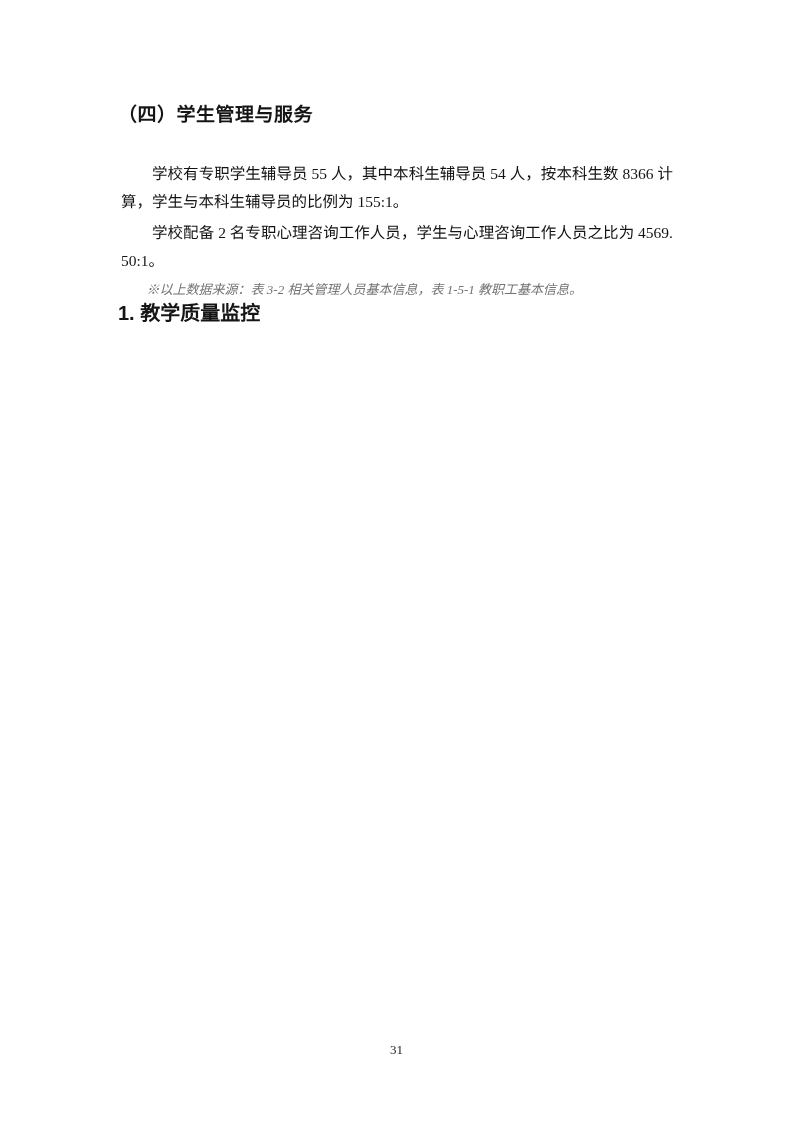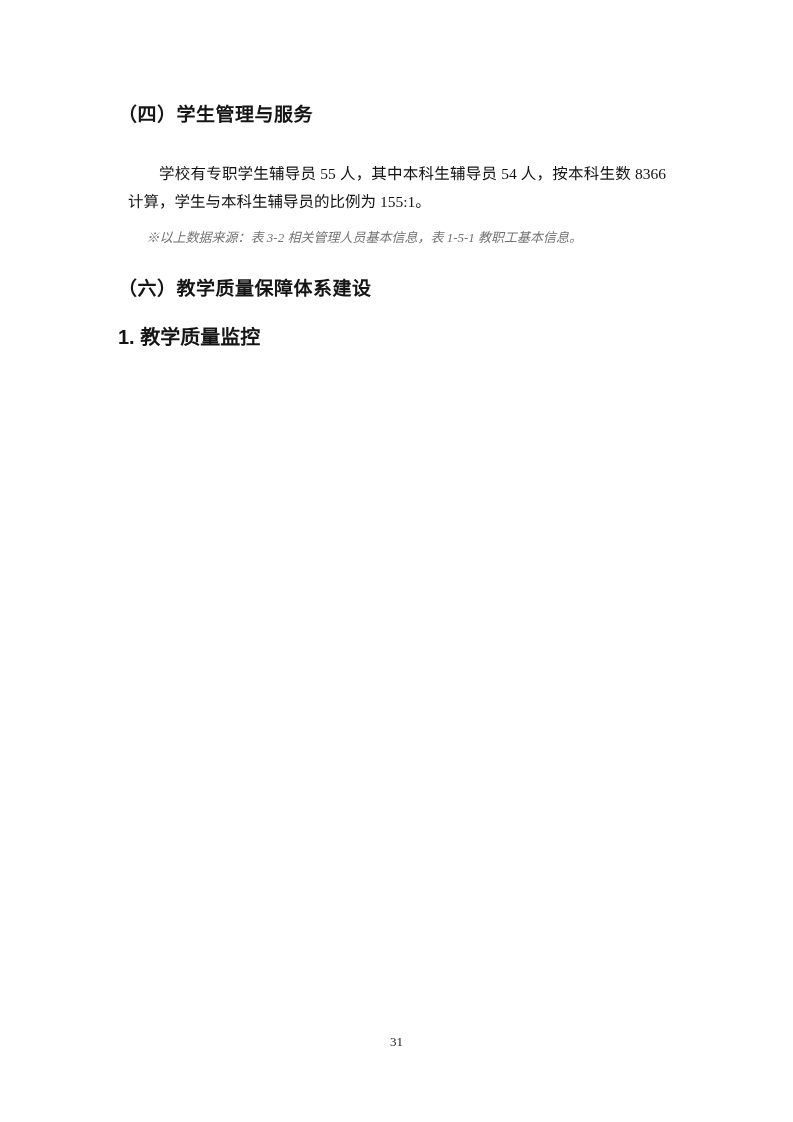--- a/index.html
+++ b/index.html
@@ -44,66 +44,66 @@
       font-weight: 700;
       font-size: 20px;
       line-height: 22px;
       margin: 0;
       color: #151515;
     }
     p.body-para {
       font-family: "Liberation Serif", "DejaVu Serif", serif;
       font-size: 15.5px;
       line-height: 28px;
-      margin: 10px;
+      margin: 3px;
       text-align: justify;
       text-justify: inter-ideograph;
       text-indent: 2em;
       word-break: break-all;
       color: #131313;
     }
     p.body-para.spaced {
       margin-top: 9px;
     }
     p.source-note {
       font-family: "Liberation Serif", "DejaVu Serif", serif;
       font-style: italic;
       font-size: 13px;
       line-height: 24px;
       margin: 0;
       text-indent: 2.2em;
       color: #737373;
     }
     .page-number {
       position: absolute;
-      bottom: 72px;
+      bottom: 64px;
       left: 0;
       width: 100%;
       text-align: center;
       font-family: "Liberation Serif", "DejaVu Serif", serif;
       font-size: 13px;
       color: #222222;
     }
   </style>
 </head>
 <body>
 
 <div class="page">
 
   <h2 class="sec-heading">（四）学生管理与服务</h2>
 
   <p class="body-para">学校有专职学生辅导员 55 人，其中本科生辅导员 54 人，按本科生数 8366 计算，学生与本科生辅导员的比例为 155:1。</p>
 
 
+  <p class="body-para">学校配备 2 名专职心理咨询工作人员，学生与心理咨询工作人员之比为 4569.50:1。</p>
 
   <p class="source-note">※以上数据来源：表 3-2 相关管理人员基本信息，表 1-5-1 教职工基本信息。</p>
 
 
 
 
 
-  <h2 class="sec-heading last">（六）教学质量保障体系建设</h2>
 
   <h3 class="sub-heading">1. 教学质量监控</h3>
 
   <div class="page-number">31</div>
 
 </div>
 
 </body></html>

